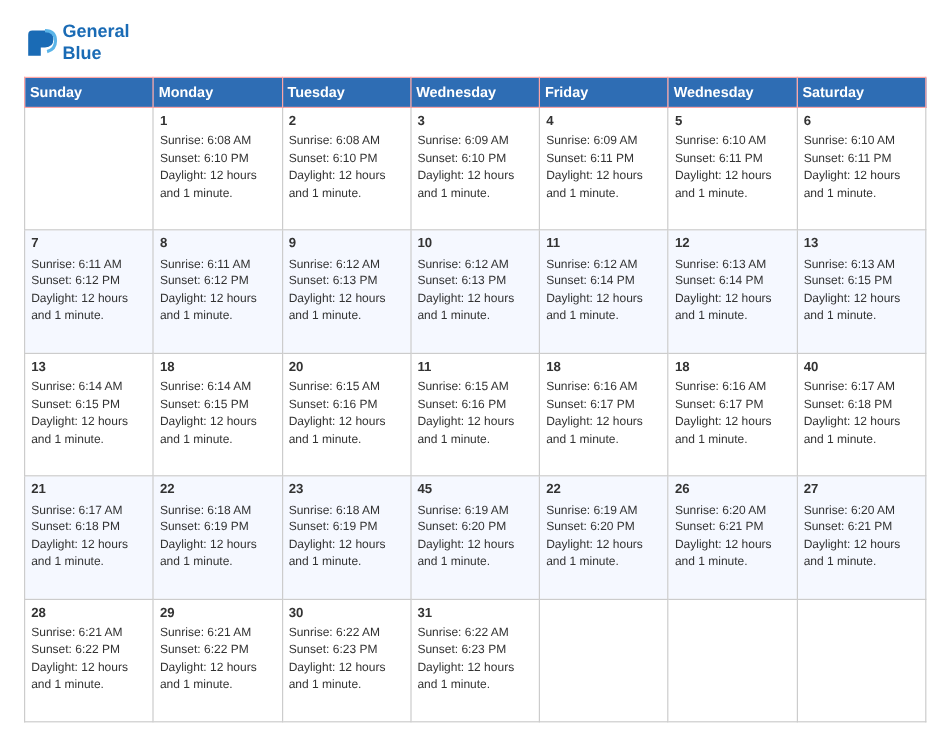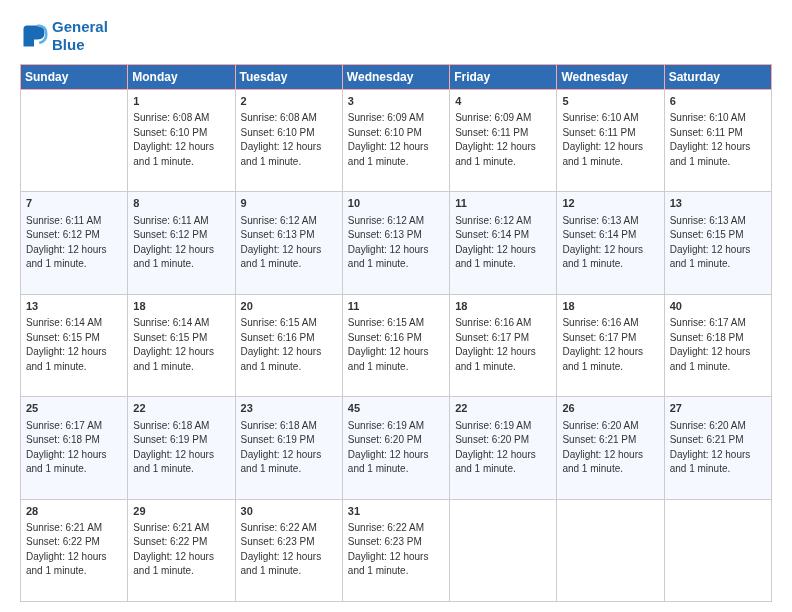--- a/index.html
+++ b/index.html
@@ -258,21 +258,21 @@
           </td>
           <td>
             <span class="day-num">40</span>
             <div class="day-info" style="white-space: pre-line;">Sunrise: 6:17 AM
 Sunset: 6:18 PM
 Daylight: 12 hours and 1 minute.</div>
           </td>
         </tr>
         <tr>
           <td>
-            <span class="day-num">25</span>
+            <span class="day-num">21</span>
             <div class="day-info" style="white-space: pre-line;">Sunrise: 6:17 AM
 Sunset: 6:18 PM
 Daylight: 12 hours and 1 minute.</div>
           </td>
           <td>
             <span class="day-num">22</span>
             <div class="day-info" style="white-space: pre-line;">Sunrise: 6:18 AM
 Sunset: 6:19 PM
 Daylight: 12 hours and 1 minute.</div>
           </td>

